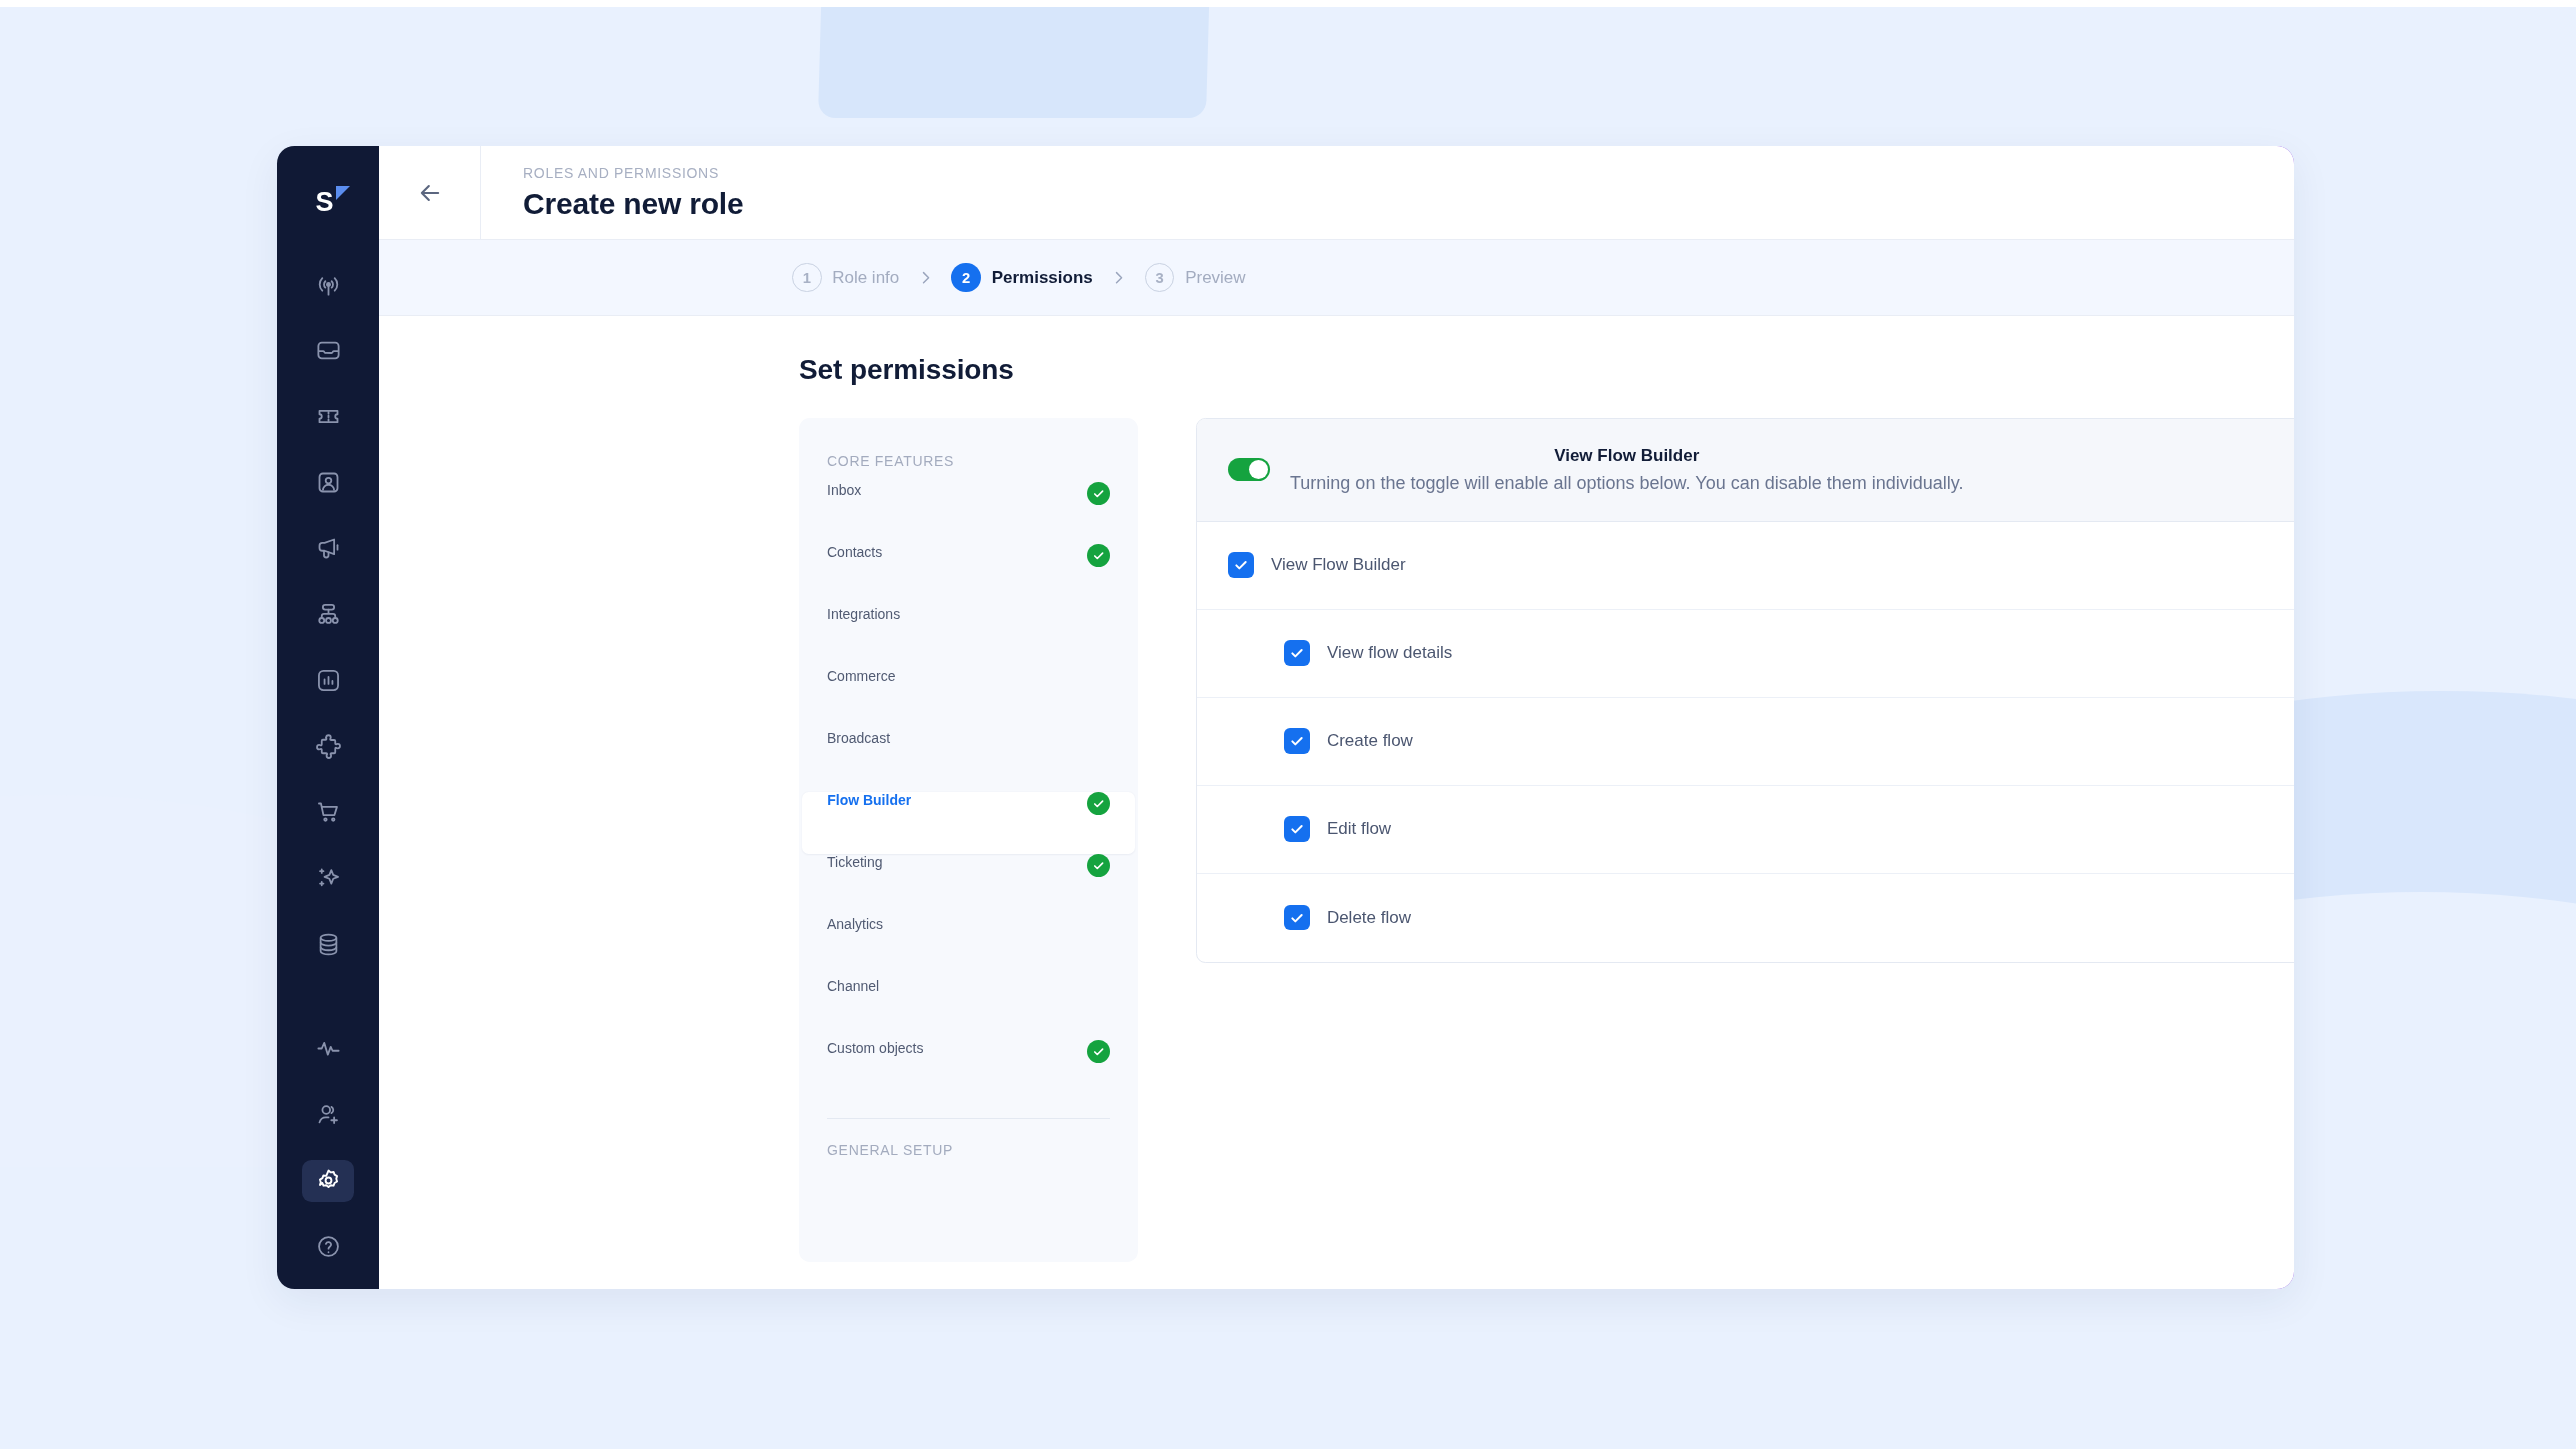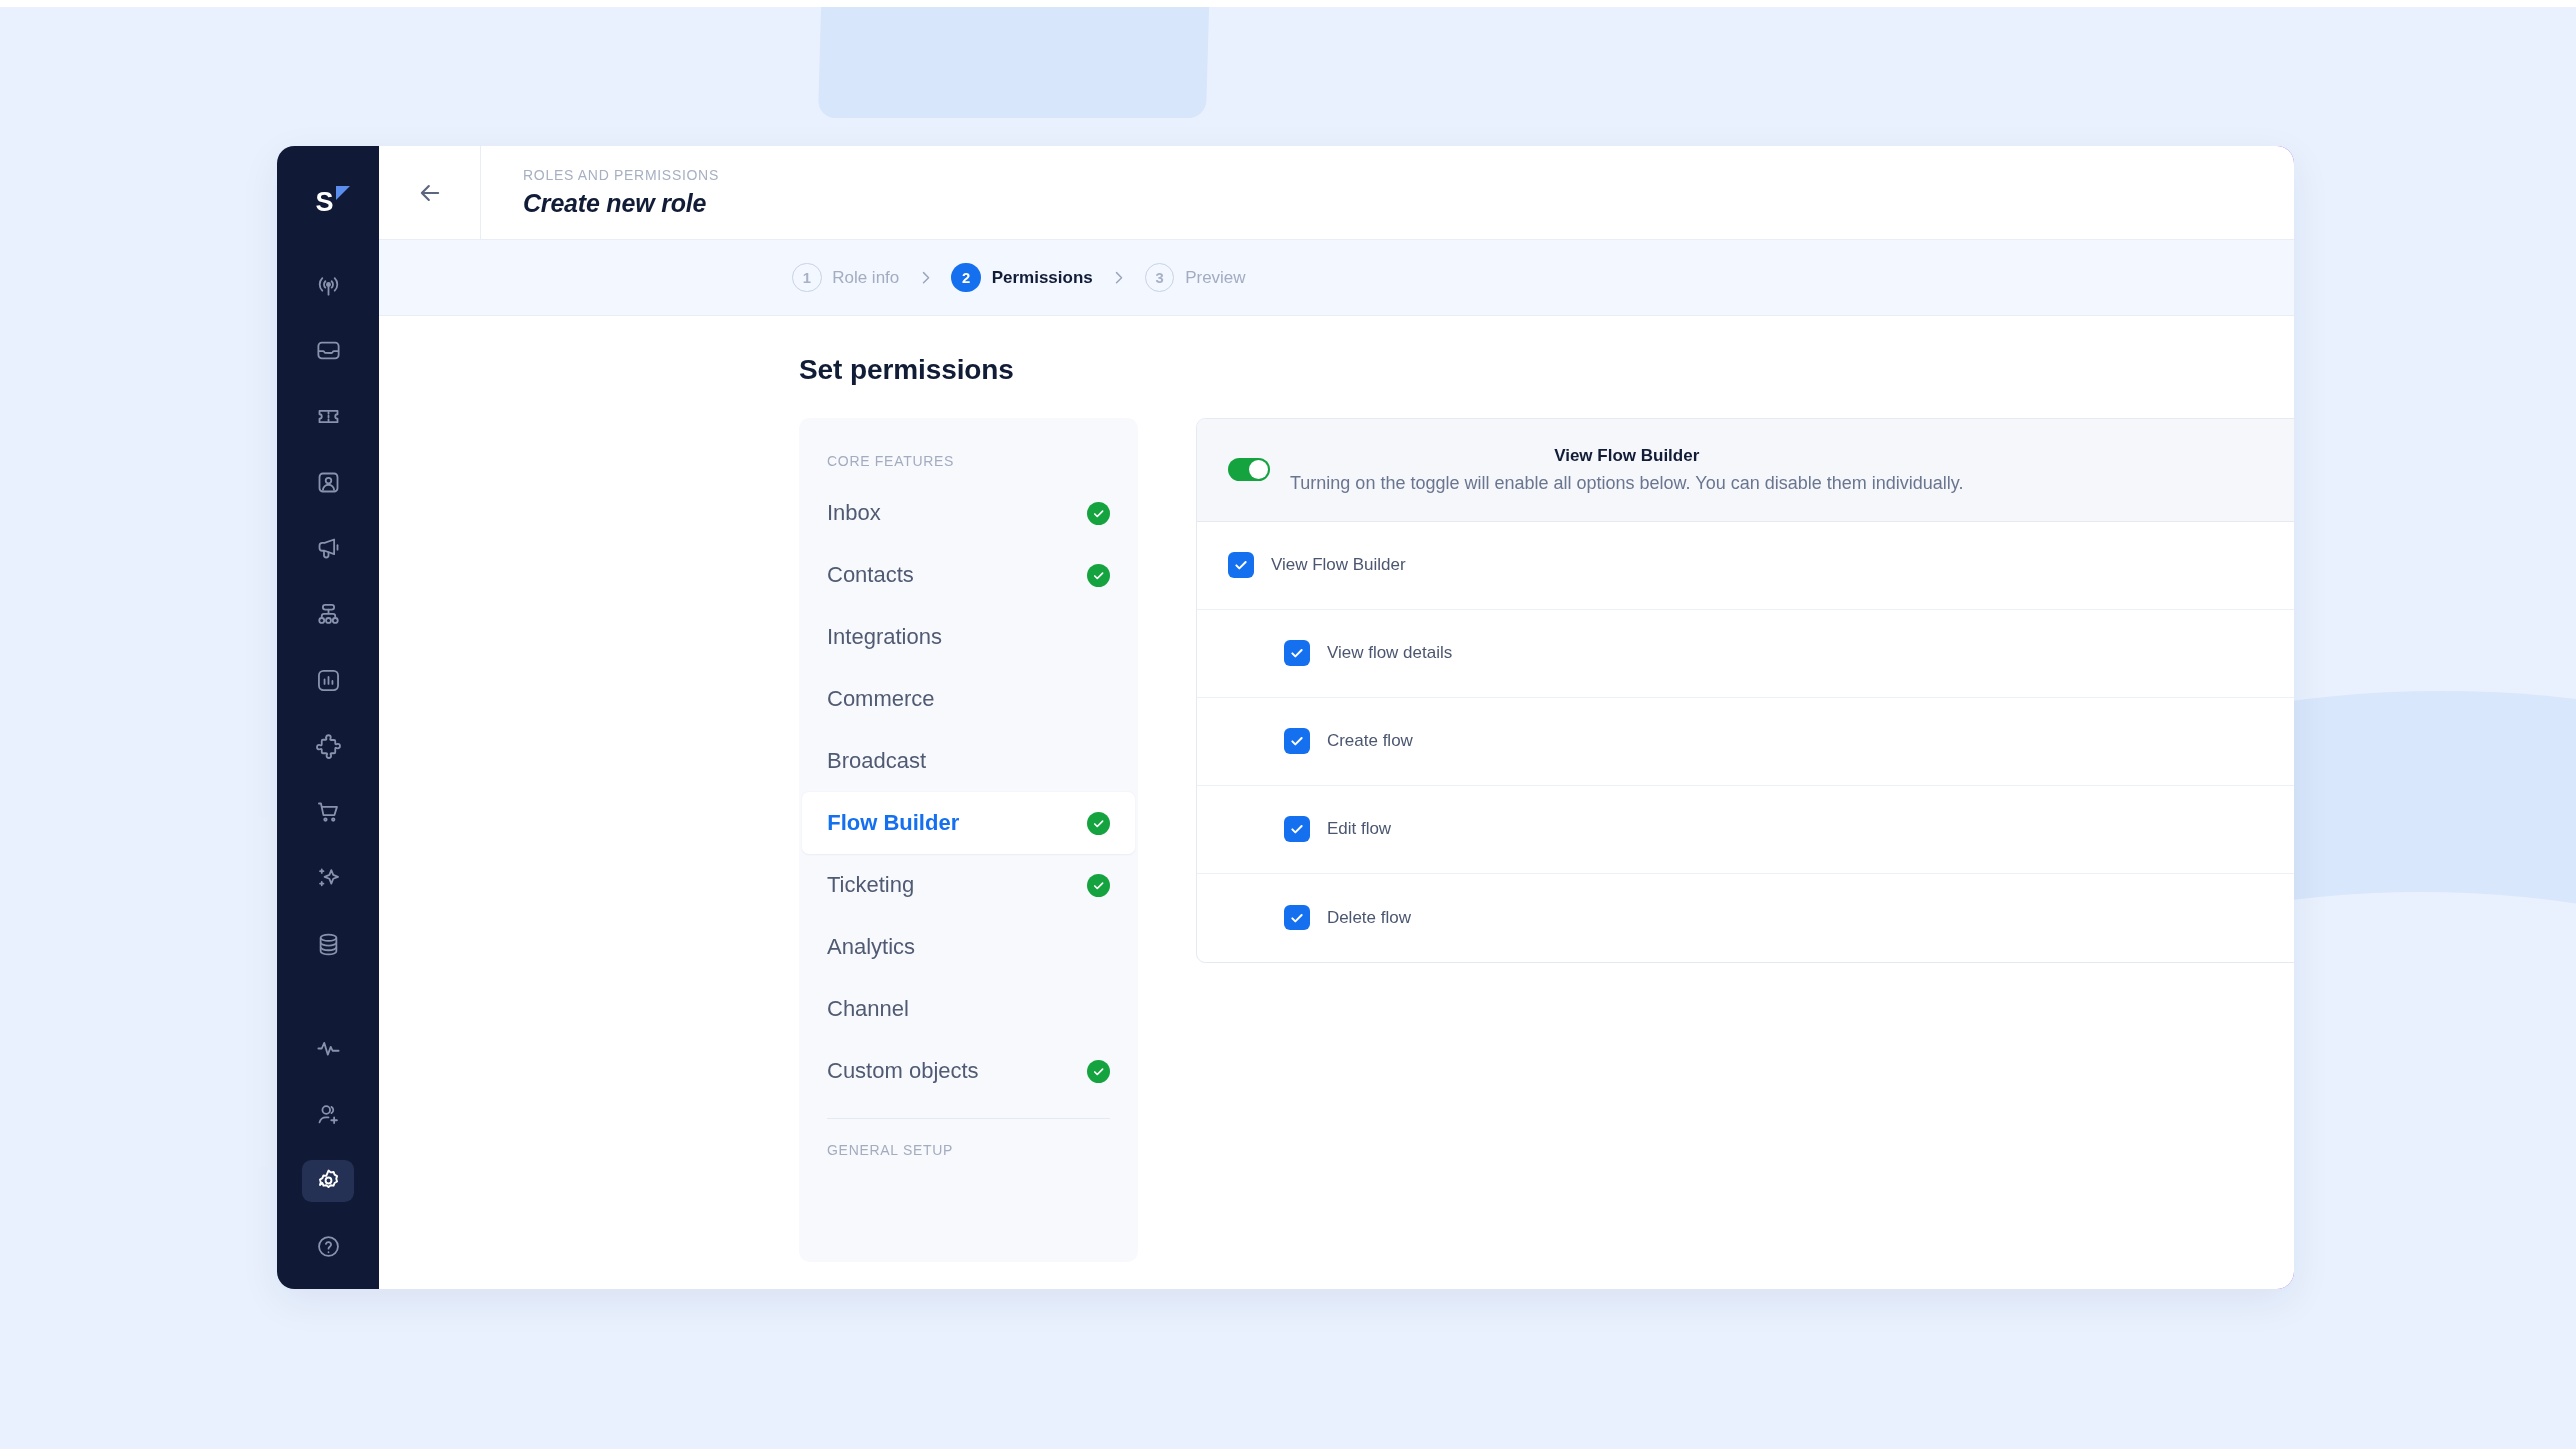--- a/index.html
+++ b/index.html
@@ -107,21 +107,21 @@
   }
   #back-btn svg { width: 28px; height: 28px; }
   #header-titles {
     display: flex; flex-direction: column; justify-content: center;
     padding-left: 42px;
   }
   .eyebrow {
     font-size: 14px; letter-spacing: 0.7px; font-weight: 400;
     color: #a7afc2; text-transform: uppercase; margin-bottom: 6px;
   }
-  .page-title { font-size: 25px; font-weight: 700; color: #111c37; letter-spacing: -0.2px; font-style: italic; }
+  .page-title { font-size: 30px; font-weight: 700; color: #111c37; letter-spacing: -0.2px; }
 
   
   #stepper {
     height: 76px; flex: 0 0 76px;
     background: #f3f7ff;
     display: flex; align-items: center;
     padding-left: 413px;
     border-bottom: 0.7px solid #e9edf5;
   }
   .step { display: flex; align-items: center; gap: 10.7px; }
@@ -152,23 +152,23 @@
     background: #f7f9fd;
     border-radius: 10.7px;
     padding: 35px 0 0 0;
     height: 844px;
   }
   .sb-section-label {
     font-size: 14px; letter-spacing: 0.7px; color: #a3abbe;
     text-transform: uppercase; padding-left: 28px; margin-bottom: 13.4px;
   }
   .sb-item {
-    display: flex; align-items: center; justify-content: space-between;
+    display: flex; justify-content: space-between;
     height: 62px; padding: 0 28px; cursor: pointer;
-    font-size: 22px; color: #505a72; font-weight: 400;
+    font-size: 14px; color: #505a72; font-weight: 400;
   }
   .sb-item.active {
     background: #ffffff; color: #1570ef; font-weight: 700;
     border-radius: 6.7px; margin: 0 2.7px; padding: 0 25.5px;
     box-shadow: 0 0.7px 2px rgba(20,40,90,.06);
   }
   .sb-check {
     width: 23px; height: 23px; border-radius: 50%;
     background: #15a33f; display: flex; align-items: center; justify-content: center;
     flex: 0 0 23px;

